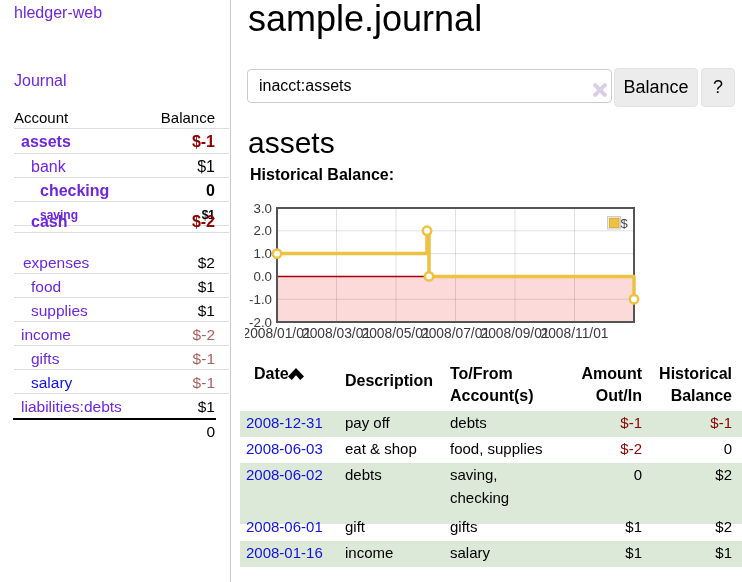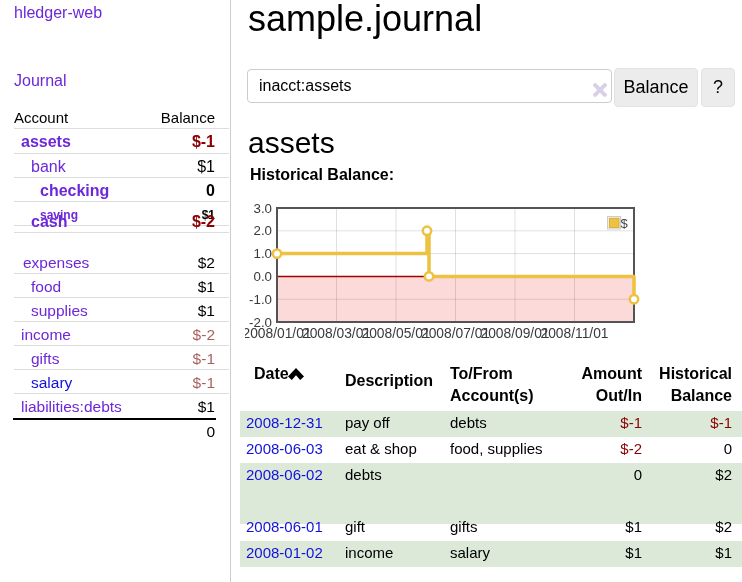--- a/index.html
+++ b/index.html
@@ -178,29 +178,30 @@
 <div class="trow" style="top:437px; height:44px; line-height:23px; font-size:15px;">
   <a class="tc blue" style="left:6px;">2008-06-03</a>
   <span class="tc" style="left:105px;">eat &amp; shop</span>
   <span class="tc" style="left:210px;">food, supplies</span>
   <span class="tc neg" style="left:336px; width:66px; text-align:right;">$-2</span>
   <span class="tc" style="left:406px; width:86px; text-align:right;">0</span>
 </div>
 <div class="trow green" style="top:463px; height:61px; line-height:23px; font-size:15px;">
   <a class="tc blue" style="left:6px;">2008-06-02</a>
   <span class="tc" style="left:105px;">debts</span>
+  <span class="tc" style="left:210px; width:72px;">saving, checking</span>
   <span class="tc" style="left:336px; width:66px; text-align:right;">0</span>
   <span class="tc" style="left:406px; width:86px; text-align:right;">$2</span>
 </div>
 <div class="trow" style="top:515px; height:40px; line-height:23px; font-size:15px;">
   <a class="tc blue" style="left:6px;">2008-06-01</a>
   <span class="tc" style="left:105px;">gift</span>
   <span class="tc" style="left:210px;">gifts</span>
   <span class="tc" style="left:336px; width:66px; text-align:right;">$1</span>
   <span class="tc" style="left:406px; width:86px; text-align:right;">$2</span>
 </div>
 <div class="trow green" style="top:541px; height:26px; line-height:23px; font-size:15px;">
-  <a class="tc blue" style="left:6px;">2008-01-02</a>
+  <a class="tc blue" style="left:6px;">2008-01-16</a>
   <span class="tc" style="left:105px;">income</span>
   <span class="tc" style="left:210px;">salary</span>
   <span class="tc" style="left:336px; width:66px; text-align:right;">$1</span>
   <span class="tc" style="left:406px; width:86px; text-align:right;">$1</span>
 </div>
 
 </body></html>

